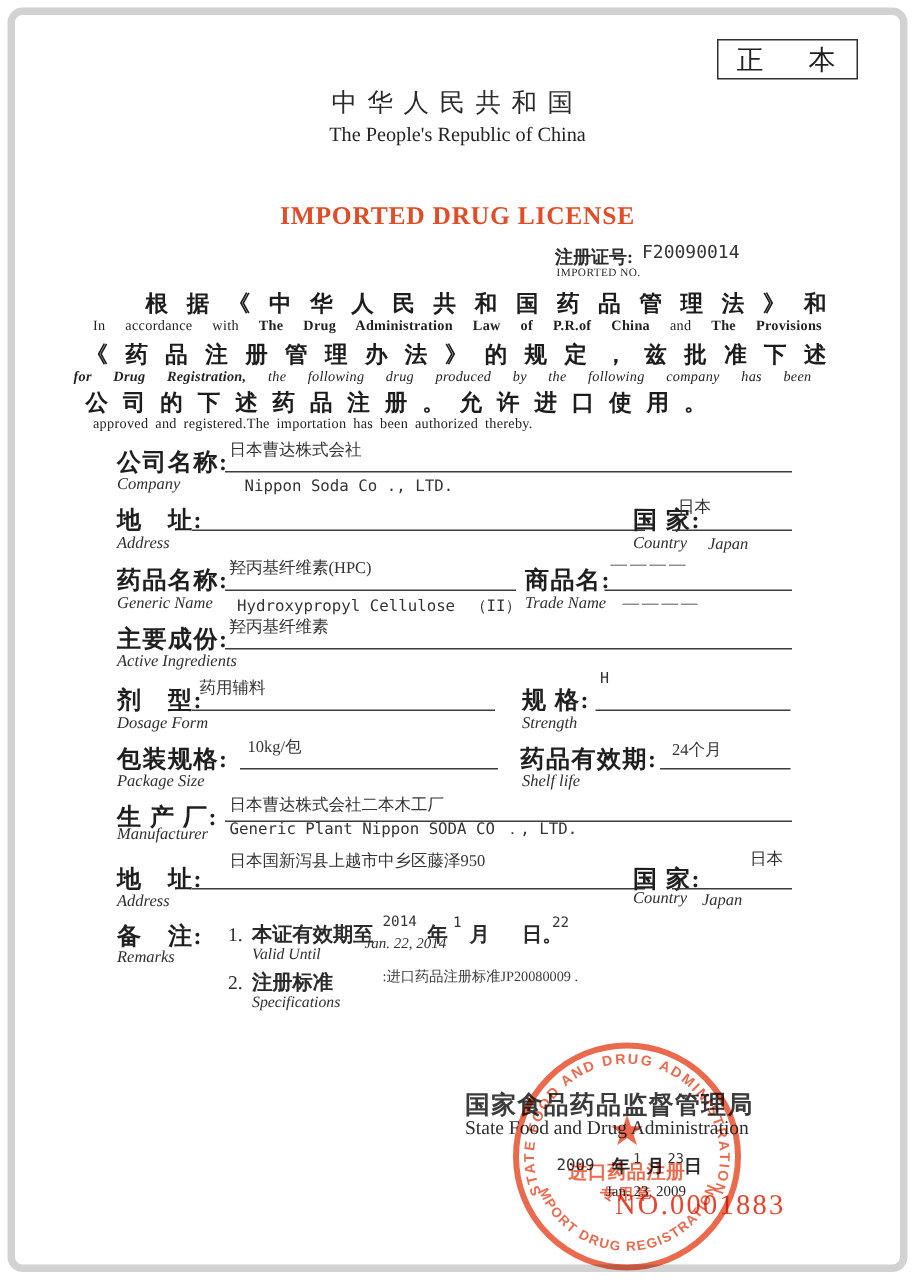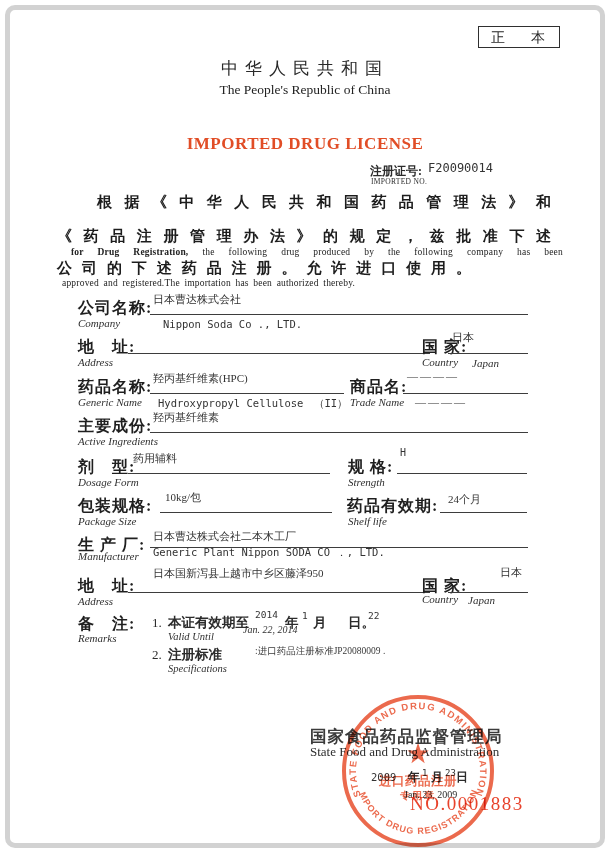--- a/index.html
+++ b/index.html
@@ -7,21 +7,21 @@
         font-family:"Liberation Serif","DejaVu Serif",serif;color:#2b2b2b;}
   #frame{position:absolute;left:5px;top:5px;right:5px;bottom:5px;
          border:5px solid #d2d2d2;border-radius:10px;pointer-events:none;}
   .abs{position:absolute;white-space:nowrap;}
   .center{left:0;right:0;text-align:center;}
   .cn-label{font-size:16px;font-weight:600;color:#1f1f1f;letter-spacing:1px;}
   .val-cn{font-size:11px;color:#333;}
   .val-mono{font-family:"DejaVu Sans Mono","Liberation Mono",monospace;font-size:10.5px;color:#333;}
   .en-label{font-family:"Liberation Serif","DejaVu Serif",serif;font-size:11px;color:#2f2f2f;font-style:italic;}
   .u{position:absolute;height:1px;background:#3d3d3d;}
-  .copy-box{border:1px solid #2f2f2f;font-size:14px;letter-spacing:6px;
+  .copy-box{border:1px solid #2f2f2f;font-size:18px;letter-spacing:6px;
             padding:3px 8px 2px 12px;color:#1f1f1f;}
   .preamble-cn{font-size:15px;font-weight:700;color:#1d1d1d;text-align:justify;
                text-align-last:justify;position:absolute;}
   .preamble-en{font-size:9.5px;font-weight:400;color:#222;text-align:justify;
                text-align-last:justify;position:absolute;word-spacing:2px;letter-spacing:.2px;}
   .preamble-en b{font-weight:700;}
   .red{color:#e14d26;}
   .title-cn{font-size:29px;font-weight:700;letter-spacing:13px;}
   .title-en{font-size:17px;font-weight:700;letter-spacing:.5px;}
   .small-serif{font-family:"Liberation Serif",serif;}
@@ -40,22 +40,23 @@
 
   <div class="abs center" style="top:57px;font-size:17px;letter-spacing:7px;font-weight:500;color:#2a2a2a;">中华人民共和国</div>
   <div class="abs center small-serif" style="top:82px;font-size:13.5px;color:#222;">The People's Republic of China</div>
   <div class="abs center red title-en small-serif" style="top:134px;">IMPORTED DRUG LICENSE</div>
 
   <div class="abs" style="left:370px;top:163px;font-size:12px;font-weight:700;">注册证号:</div>
   <div class="abs val-mono" style="left:428px;top:161px;font-size:12px;">F20090014</div>
   <div class="abs" style="left:371px;top:177px;font-size:7.5px;letter-spacing:.3px;">IMPORTED NO.</div>
 
   <div class="preamble-cn" style="left:57px;top:193px;width:494px;padding-left:40px;box-sizing:border-box;">根据《中华人民共和国药品管理法》和</div>
+  <div class="preamble-en" style="left:62px;top:213px;width:486px;"><span>In accordance with </span><b>The Drug Administration Law of P.R.of China</b><span> and </span><b>The Provisions</b></div>
   <div class="preamble-cn" style="left:57px;top:227px;width:494px;">《药品注册管理办法》的规定，兹批准下述</div>
-  <div class="preamble-en" style="left:71px;top:247px;width:492px;"><b>for Drug Registration,</b><span> the following drug produced by the following company has been</span></div>
+  <div class="preamble-en" style="left:49px;top:247px;width:492px;font-style:italic;"><b>for Drug Registration,</b><span> the following drug produced by the following company has been</span></div>
   <div class="preamble-cn" style="left:57px;top:259px;width:414px;">公司的下述药品注册。允许进口使用。</div>
   <div class="preamble-en" style="left:62px;top:278px;width:486px;text-align:left;text-align-last:left;">approved and registered.The importation has been authorized thereby.</div>
 
   <div class="abs cn-label" style="left:78px;top:298px;">公司名称:</div>
   <div class="abs val-cn" style="left:153px;top:292px;">日本曹达株式会社</div>
   <div class="u" style="left:150px;top:314px;width:378px;"></div>
   <div class="abs en-label" style="left:78px;top:317px;">Company</div>
   <div class="abs val-mono" style="left:163px;top:318px;">Nippon Soda Co ., LTD.</div>
 
   <div class="abs cn-label" style="left:78px;top:337px;">地　址:</div>

